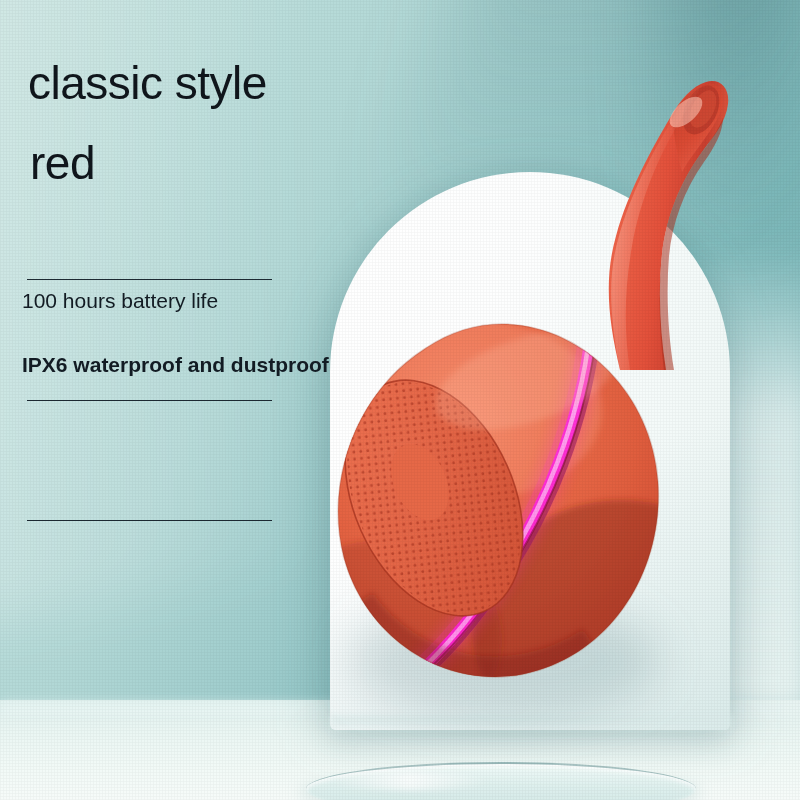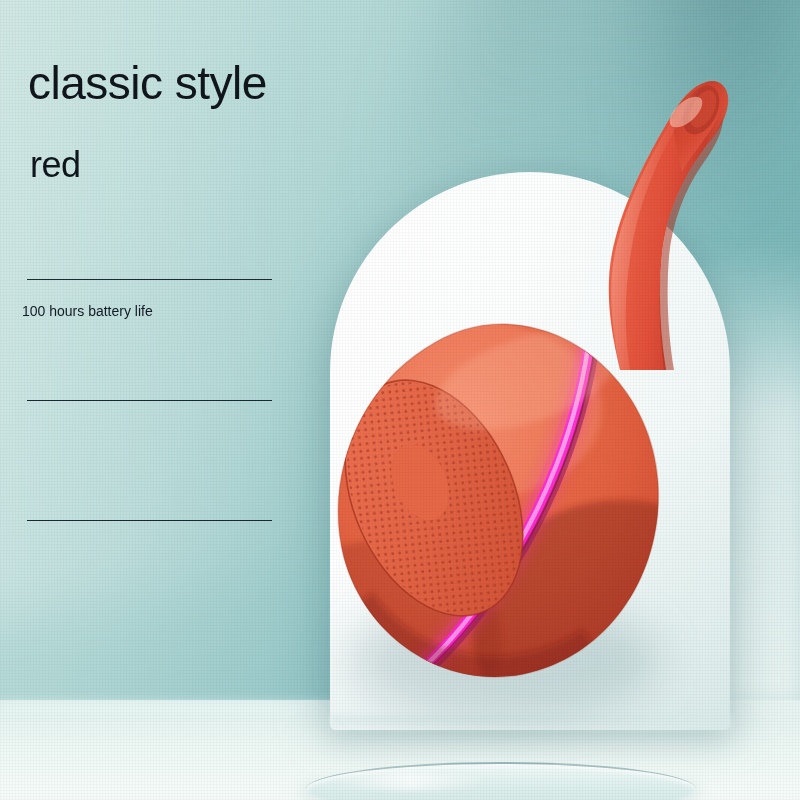--- a/index.html
+++ b/index.html
@@ -172,46 +172,45 @@
     left: 28px; top: 56px;
     font-size: 46px;
     font-weight: 400;
     color: #10161c;
     letter-spacing: -0.5px;
     white-space: nowrap;
   }
   .headline-2 {
     position: absolute;
     left: 30px; top: 136px;
-    font-size: 36px;
+    font-size: 46px;
     font-weight: 400;
     color: #10161c;
     letter-spacing: -0.5px;
     white-space: nowrap;
-    margin-top: 8px;
   }
 
   .divider {
     position: absolute;
     left: 27px;
     width: 245px;
     height: 0;
     border-top: 1.6px solid #1d2a33;
   }
   .divider.d1 { top: 279px; }
   .divider.d2 { top: 400px; }
   .divider.d3 { top: 520px; }
 
   .feature {
     position: absolute;
     left: 22px;
     color: #131c24;
     white-space: nowrap;
   }
-  .feature.f1 { top: 303px; font-size: 14px; font-weight: 400; }
+  .feature.f1 { top: 289px; font-size: 21px; font-weight: 400; }
   .feature.f2 { top: 353px; font-size: 21px; font-weight: 700; }
   .feature.f3 { top: 424px; font-size: 19px; font-weight: 400; }
   .feature.f4 { top: 472px; font-size: 21px; font-weight: 400; }
 
   
   .grain {
     position: absolute;
     left: 0; top: 0;
     width: 800px; height: 800px;
     pointer-events: none;
@@ -443,15 +442,16 @@
   <div class="headline-block">
     <div class="headline-1">classic style</div>
     <div class="headline-2">red</div>
   </div>
 
   <div class="divider d1"></div>
   <div class="divider d2"></div>
   <div class="divider d3"></div>
 
   <div class="feature f1">100 hours battery life</div>
+  <div class="feature f2">IPX6 waterproof and dustproof</div>
 
   <div class="grain"></div>
 </div>
 
 </body></html>

